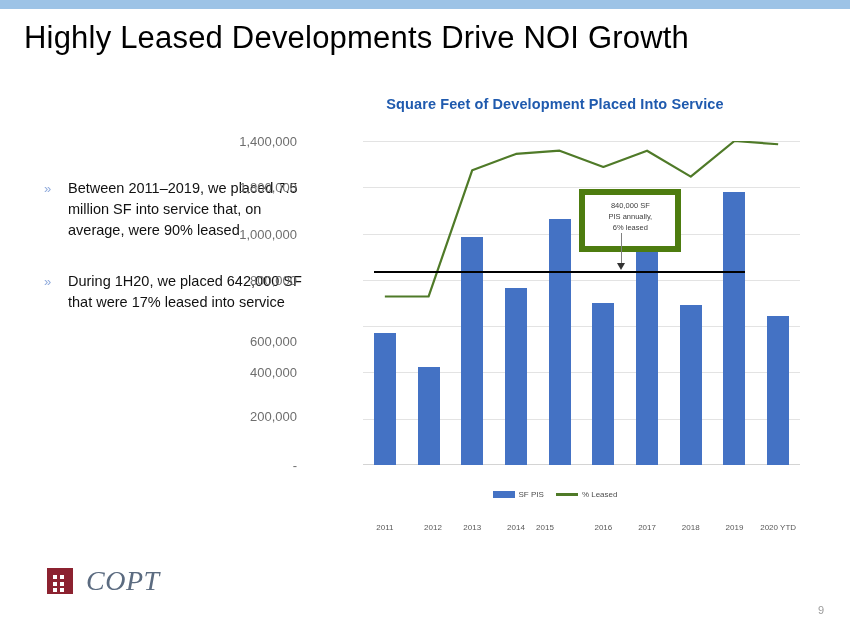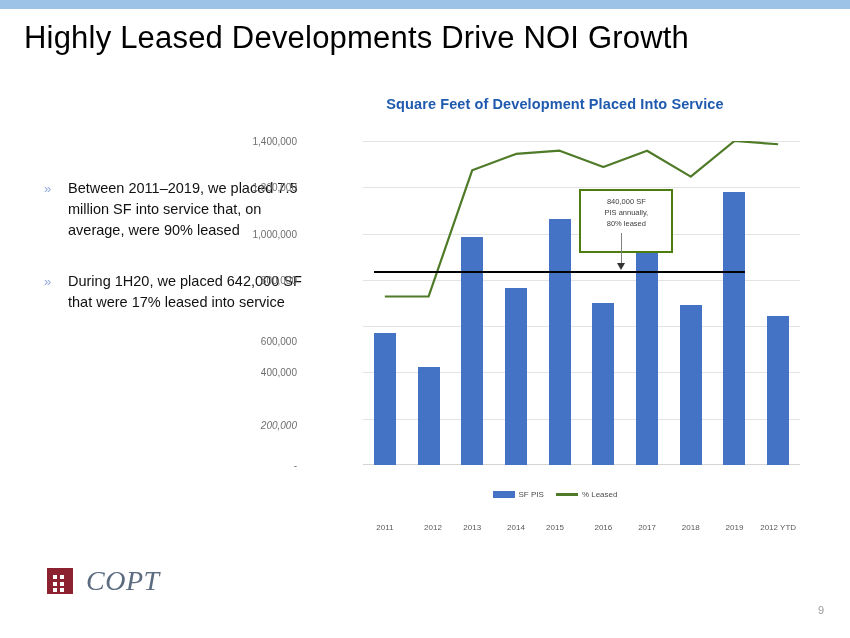--- a/index.html
+++ b/index.html
@@ -30,34 +30,34 @@
   .chart-title{
     position:absolute;left:0;top:8px;width:500px;text-align:center;
     font-size:14.5px;font-weight:bold;color:#1F5AAE;letter-spacing:.1px;
   }
   .plot{position:absolute;left:58px;top:53px;width:437px;height:324px;}
   .gridline{position:absolute;left:0;width:100%;height:1px;background:#E3E3E3;}
   .axisline{position:absolute;left:0;bottom:0;width:100%;height:1px;background:#D4D4D4;}
 
   .ylab{
     position:absolute;right:503px;width:70px;text-align:right;
-    font-size:10px;color:#6E6E6E;transform:translateY(-50%);white-space:nowrap;
+    font-size:13px;color:#6E6E6E;transform:translateY(-50%);white-space:nowrap;
   }
 
   .bar{position:absolute;bottom:0;width:22px;background:#4472C4;}
   .xlab{
     position:absolute;top:382px;font-size:8px;color:#595959;
     text-align:center;width:60px;transform:translateX(-50%);white-space:nowrap;
   }
 
   .refline{position:absolute;height:2.5px;background:#000000;}
 
   .callout{
-    position:absolute;border:2px solid #4d7c0f;background:#ffffff;
-    width:84px;padding:5px 3px 22px;text-align:center;
+    position:absolute;border:6px solid #4d7c0f;background:#ffffff;
+    width:84px;padding:5px 3px 13px;text-align:center;
     font-size:7.5px;line-height:11px;color:#404040;
   }
   .callout-stem{position:absolute;width:1px;background:#808080;}
   .callout-head{
     position:absolute;width:0;height:0;
     border-left:4px solid transparent;border-right:4px solid transparent;
     border-top:7px solid #333333;
   }
 
   .legend{
@@ -95,21 +95,21 @@
     <span class="btext">During 1H20, we placed 642,000 SF that were 17% leased into service</span>
   </div>
 </div>
 
 <div class="chart">
   <div class="chart-title">Square Feet of Development Placed Into Service</div>
   <div class="plot" id="plot">
     <div class="axisline"></div>
   <div class="ylab" style="top: 324px;">-</div>
       <div class="gridline" style="top: 277.714px;"></div>
-      <div class="ylab" style="top: 284px; font-style: italic;">200,000</div>
+      <div class="ylab" style="top: 275px;">200,000</div>
       <div class="gridline" style="top: 231.429px;"></div>
       <div class="ylab" style="top: 231.429px;">400,000</div>
       <div class="gridline" style="top: 185.143px;"></div>
       <div class="ylab" style="top: 200px;">600,000</div>
       <div class="gridline" style="top: 138.857px;"></div>
       <div class="ylab" style="top: 138.857px;">800,000</div>
       <div class="gridline" style="top: 92.5714px;"></div>
       <div class="ylab" style="top: 92.5714px;">1,000,000</div>
       <div class="gridline" style="top: 46.2857px;"></div>
       <div class="ylab" style="top: 46.2857px;">1,800,000</div>
@@ -122,34 +122,34 @@
       <div class="bar" title="2015: 1,065,000" style="left: 185.65px; height: 246.471px; background: rgb(68, 114, 196);"></div>
       <div class="bar" title="2016: 700,000" style="left: 229.35px; height: 162px; background: rgb(68, 114, 196);"></div>
       <div class="bar" title="2017: 1,165,000" style="left: 273.05px; height: 269.614px; background: rgb(68, 114, 196);"></div>
       <div class="bar" title="2018: 690,000" style="left: 316.75px; height: 159.686px; background: rgb(68, 114, 196);"></div>
       <div class="bar" title="2019: 1,180,000" style="left: 360.45px; height: 273.086px; background: rgb(68, 114, 196);"></div>
       <div class="bar" title="2020 YTD: 642,000" style="left: 404.15px; height: 148.577px; background: rgb(68, 114, 196);"></div>
       <div class="xlab" style="left: 21.85px;">2011</div>
       <div class="xlab" style="left: 70px;">2012</div>
       <div class="xlab" style="left: 109.25px;">2013</div>
       <div class="xlab" style="left: 152.95px;">2014</div>
-      <div class="xlab" style="left: 192px;">2015</div>
+      <div class="xlab" style="left: 182px;">2015</div>
       <div class="xlab" style="left: 240.35px;">2016</div>
       <div class="xlab" style="left: 284.05px;">2017</div>
       <div class="xlab" style="left: 327.75px;">2018</div>
       <div class="xlab" style="left: 371.45px;">2019</div>
-      <div class="xlab" style="left: 415.15px;">2012 YTD</div>
+      <div class="xlab" style="left: 415.15px;">2020 YTD</div>
       <svg width="437" height="324" style="position: absolute; left: 0px; top: 0px;">
         <polyline points="21.85,155.51999999999998 65.55000000000001,155.51999999999998 109.25,29.159999999999968 152.95000000000002,12.960000000000036 196.65,9.720000000000027 240.35,25.91999999999996 284.05000000000007,9.720000000000027 327.75000000000006,35.639999999999986 371.45000000000005,0 415.15000000000003,3.240000000000009" fill="none" stroke="#4F7A28" stroke-width="2.2" stroke-linejoin="round"></polyline>
       </svg>
       <div class="refline" style="left: 10.85px; width: 371.6px; top: 129.6px; background: rgb(0, 0, 0);"></div>
       <div class="callout" style="left: 216.35px; top: 48px;">
         <div>840,000 SF</div>
         <div>PIS annually,</div>
-        <div>80% leased</div>
+        <div>6% leased</div>
       </div>
       <div class="callout-stem" style="left: 258.35px; top: 92px; height: 30.6px;"></div>
       <div class="callout-head" style="left: 254.35px; top: 121.6px;"></div>
     </div>
   <div class="legend">
     <div class="lg-item">
       <span class="sw-bar"></span>
       <span>SF PIS</span>
     </div>
     <div class="lg-item">

